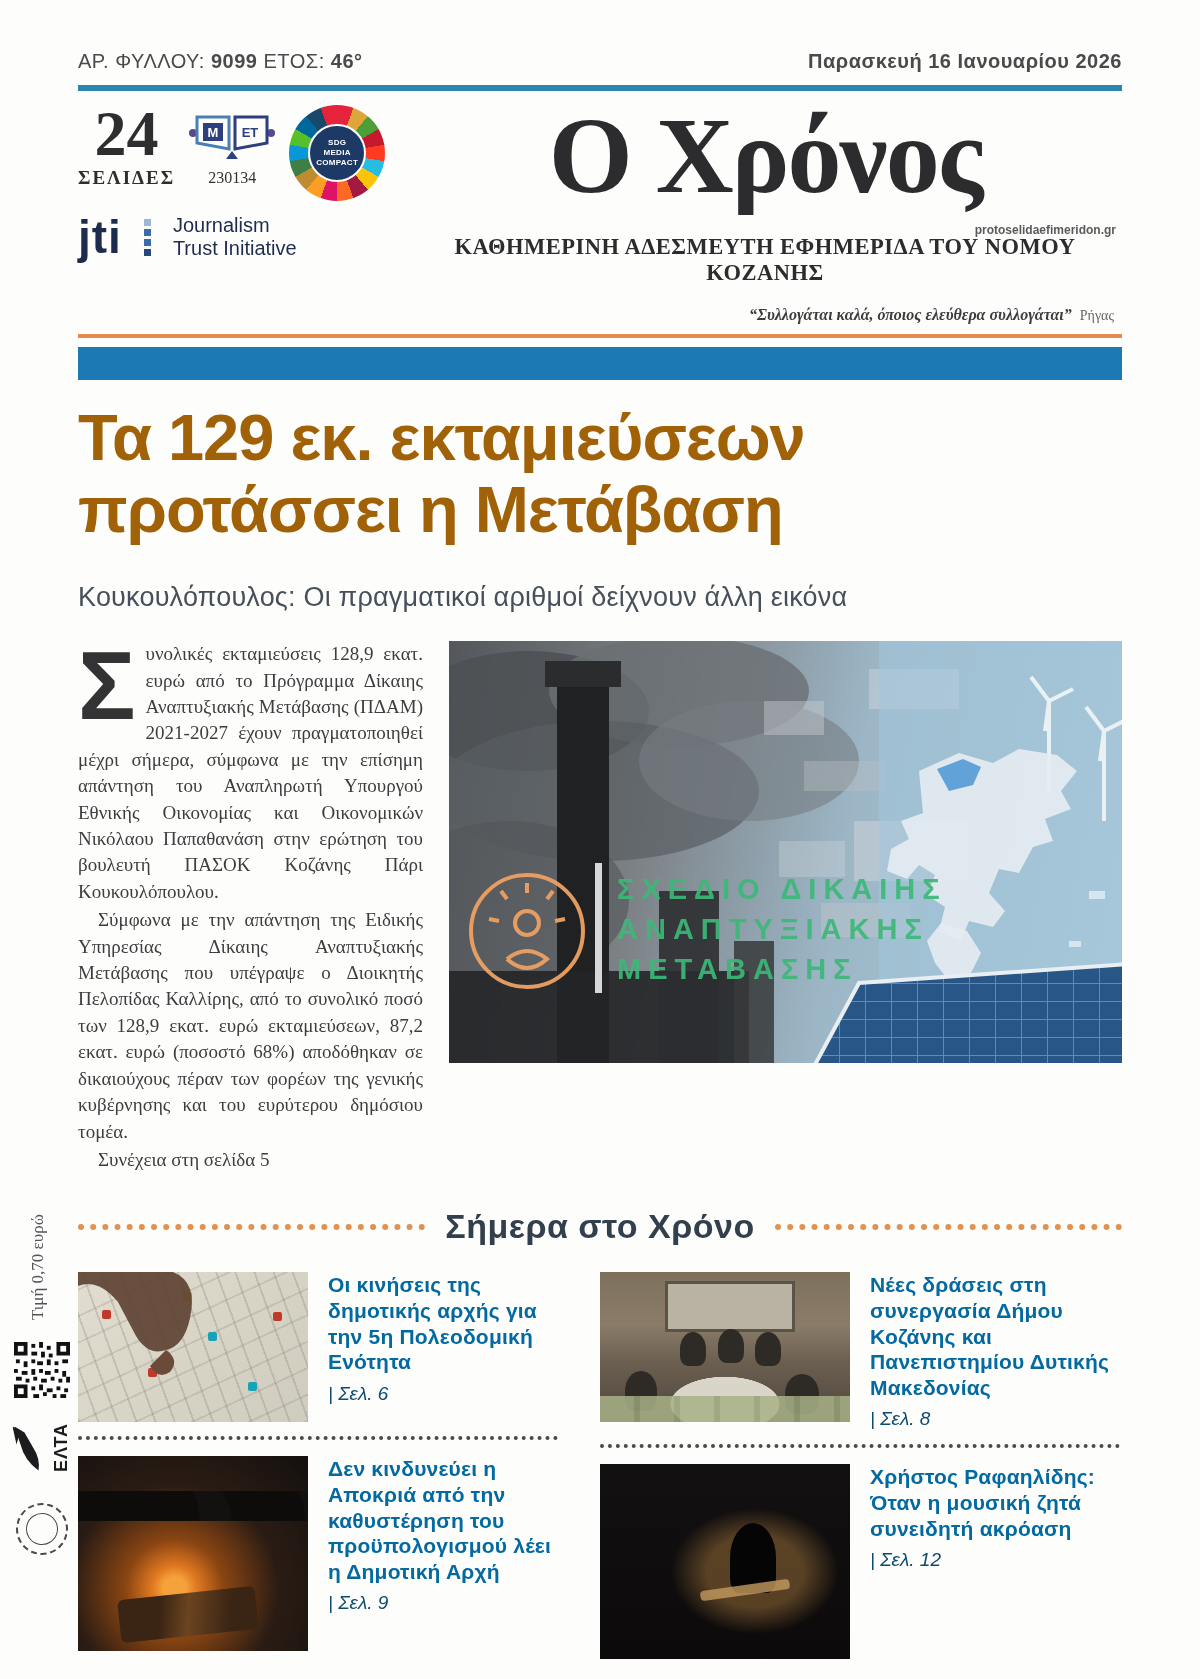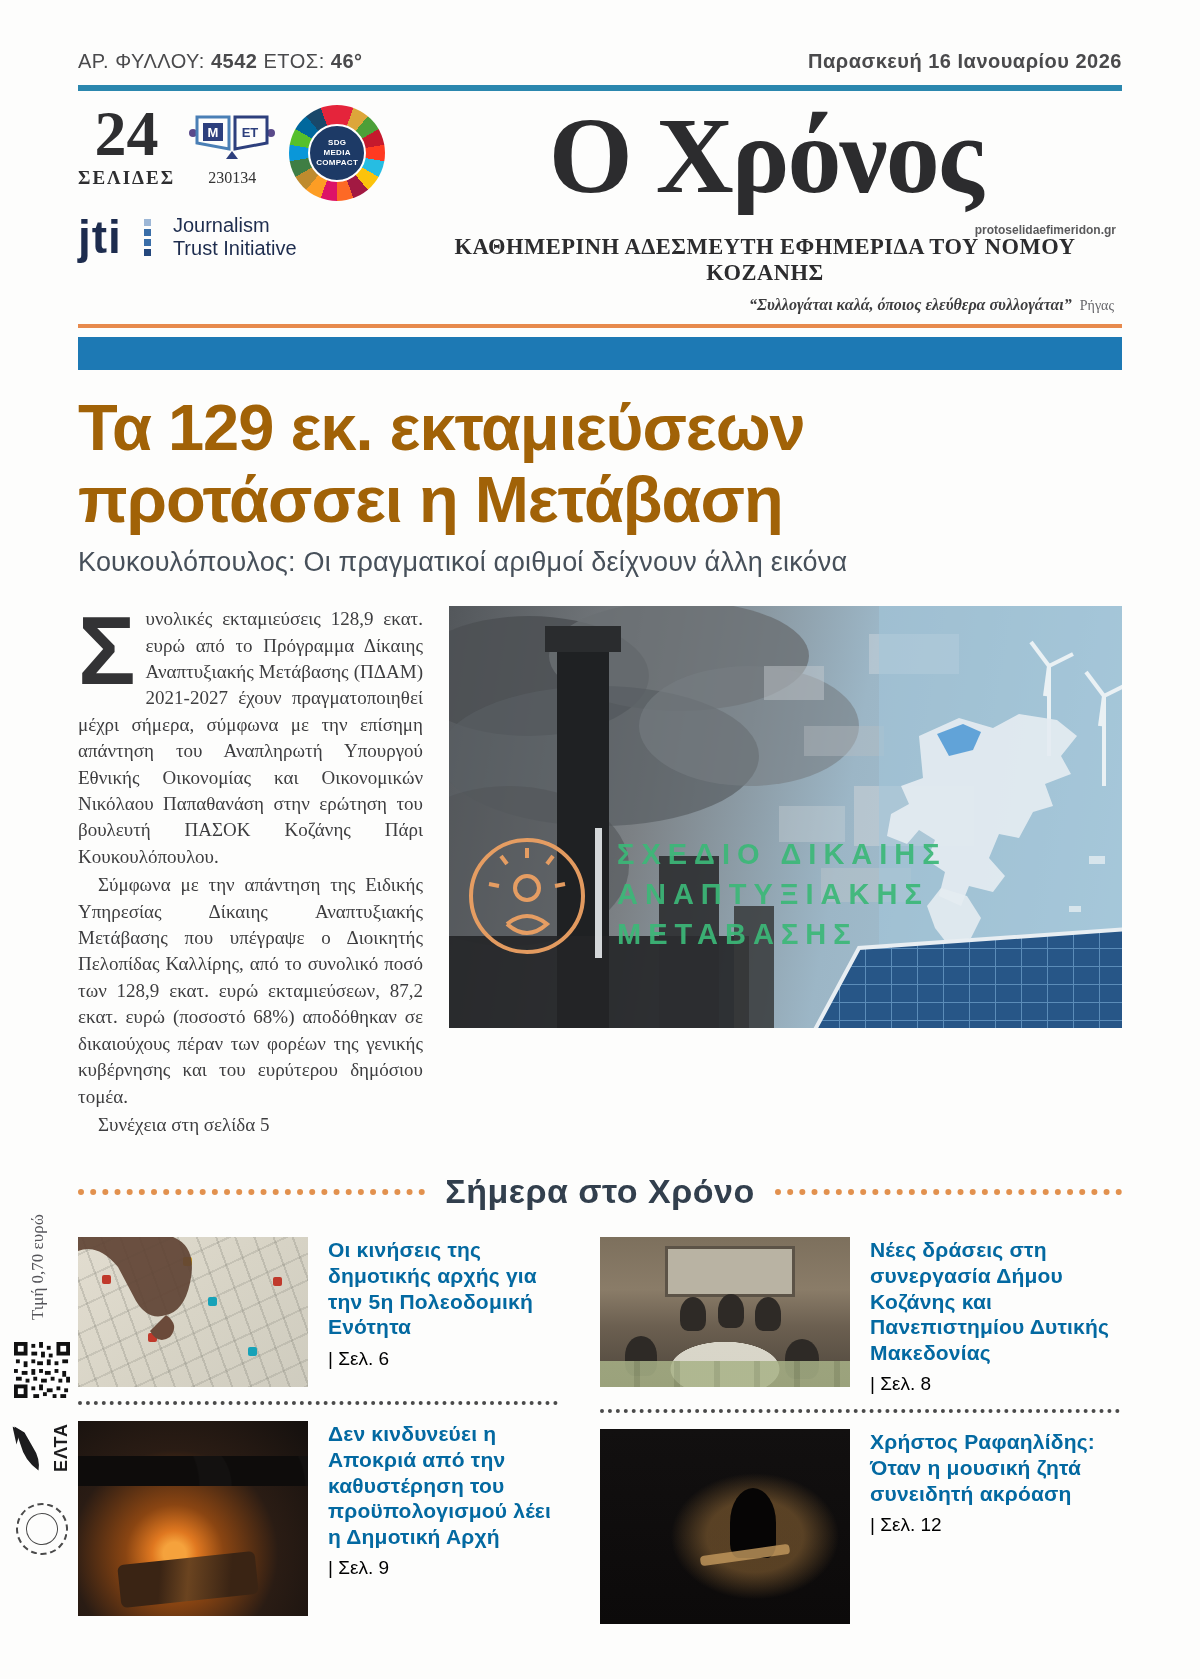--- a/index.html
+++ b/index.html
@@ -37,30 +37,30 @@
   .jti-dots span:nth-child(1){ background:#9db7d6; }
   .jti-dots span:nth-child(4){ background:#24477c; }
   .jti-name { font-size:20px; color:#1d2c4e; line-height:1.15; }
   .title-wrap { flex:1; text-align:center; position:relative; }
   .paper-title { font-family:"Liberation Serif", serif; font-weight:bold; font-size:108px;
                  line-height:.95; color:#2c2c2e; letter-spacing:-2px; }
   .watermark { position:absolute; right:6px; top:118px; font-size:12px; font-weight:bold; color:#5a5a5c; }
   .paper-sub { font-family:"Liberation Serif", serif; font-weight:bold; font-size:22.5px;
                color:#2c2c2e; letter-spacing:.5px; margin-top:26px; }
   .motto { text-align:right; font-family:"Liberation Serif", serif; font-size:16px;
-           color:#3c3c3e; margin-top:10px; padding-right:8px; }
+           color:#3c3c3e; margin-top:20px; padding-right:8px; }
   .motto .q { font-weight:bold; font-style:italic; }
   .motto .a { font-size:14px; color:#66666a; margin-left:8px; }
   .orange-rule { border-top:4px solid #e78a4d; margin-top:10px; }
   .blue-bar { height:33px; background:#1d79b4; margin-top:9px; }
 
   
   .headline { margin-top:22px; font-size:65px; font-weight:bold; color:#a16207;
               letter-spacing:-1px; line-height:1.12; }
-  .subheadline { margin-top:10px; font-size:27px; color:#47505a; letter-spacing:.2px; }
+  .subheadline { margin-top:35px; font-size:27px; color:#47505a; letter-spacing:.2px; }
   .story { display:flex; gap:26px; margin-top:28px; }
   .story-text { width:345px; flex-shrink:0; font-family:"Liberation Serif", serif;
                 font-size:19px; line-height:1.39; color:#3d3d3f; text-align:justify; }
   .dropcap { float:left; font-size:96px; line-height:.78; font-weight:bold; color:#333335;
              margin:8px 10px 0 0; font-family:"Liberation Sans", sans-serif; }
   .story-text p.p2 { text-indent:20px; margin-top:2px; }
   .continuation { text-indent:20px; margin-top:2px; }
 
   
   .hero { position:relative; flex:1; height:422px; overflow:hidden;
@@ -76,21 +76,21 @@
   .today-head .dots { flex:1; border-top:6px dotted #e2914e; height:0; }
   .today-title { font-size:34px; font-weight:bold; color:#323f4d; letter-spacing:.5px; }
   .today-grid { display:grid; grid-template-columns:480px 520px; column-gap:42px; margin-top:26px; }
   .teaser { display:flex; gap:20px; align-items:flex-start; }
   .teaser-pic { flex-shrink:0; position:relative; overflow:hidden; }
   .pic-1 { width:230px; height:150px; }
   .pic-2 { width:250px; height:150px; }
   .pic-3 { width:230px; height:195px; }
   .pic-4 { width:250px; height:195px; }
   .teaser-txt h3 { font-size:21px; font-weight:bold; color:#0369a1; line-height:1.22; letter-spacing:.2px; }
-  .teaser-txt .pageref { margin-top:8px; font-size:19px; color:#000000; }
+  .teaser-txt .pageref { margin-top:8px; font-size:19px; color:#0c4a6e;font-style:italic; }
   .t-divider { border-top:4px dotted #4a4a4a; margin:14px 0 16px 0; }
 
   
   .art-map { background:
       repeating-linear-gradient(70deg, rgba(120,120,110,.25) 0 2px, transparent 2px 18px),
       repeating-linear-gradient(-25deg, rgba(120,120,110,.2) 0 2px, transparent 2px 24px),
       linear-gradient(135deg,#e2ddd0 0%,#d8d4c6 50%,#cfccbf 100%); }
   .dot { position:absolute; width:9px; height:9px; border-radius:2px; }
   .art-conf { background:
       radial-gradient(ellipse 90px 45px at 50% 88%, rgba(230,228,215,.9) 0 60%, transparent 61%),
@@ -130,21 +130,21 @@
   .stamp { margin:26px 0 0 16px; width:52px; height:52px; border-radius:50%;
       border:2px dashed #4a4a4a; position:relative; transform:rotate(12deg); }
   .stamp::after { content:""; position:absolute; inset:8px; border-radius:50%; border:1px solid #4a4a4a; }
 </style>
 </head>
 <body>
 
 <div class="page">
 
   <div class="toprow">
-    <div><span>ΑΡ. ΦΥΛΛΟΥ: </span><b>4542</b><span> ΕΤΟΣ: </span><b>46°</b></div>
+    <div><span>ΑΡ. ΦΥΛΛΟΥ: </span><b>9099</b><span> ΕΤΟΣ: </span><b>46°</b></div>
     <div style="font-weight:bold;">Παρασκευή 16 Ιανουαρίου 2026</div>
   </div>
   <div class="teal-rule"></div>
 
   <div class="mast">
     <div class="badges">
       <div class="badges-row">
         <div class="pages-badge">
           <div class="num">24</div>
           <div class="lbl">ΣΕΛΙΔΕΣ</div>

